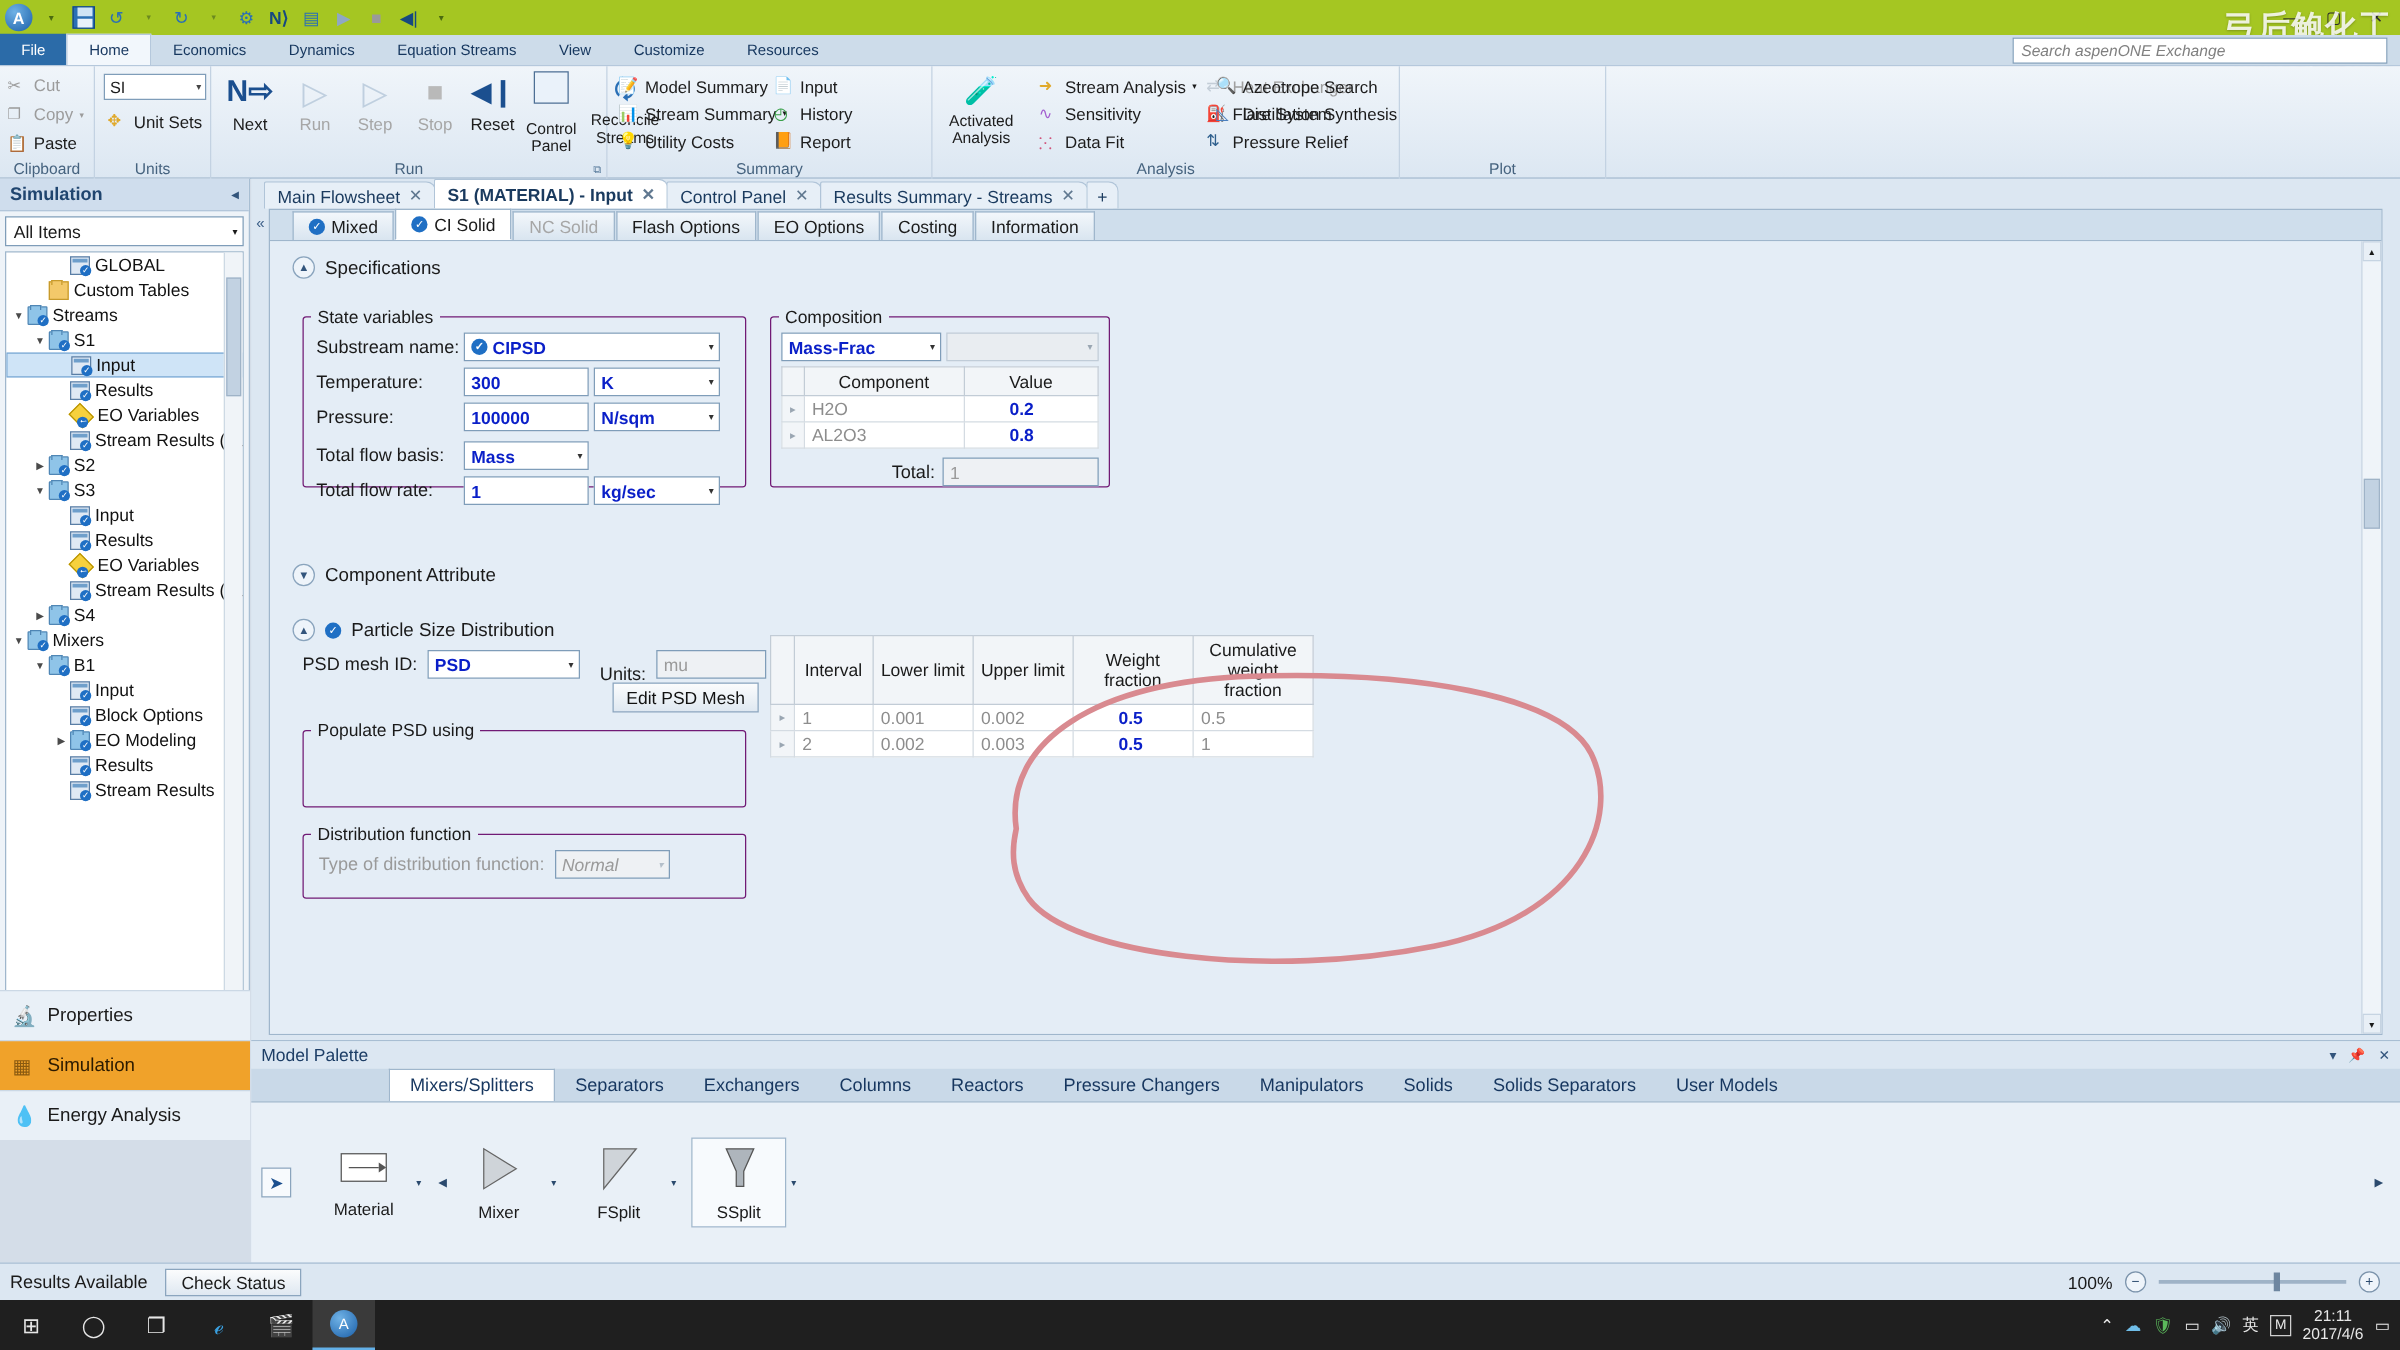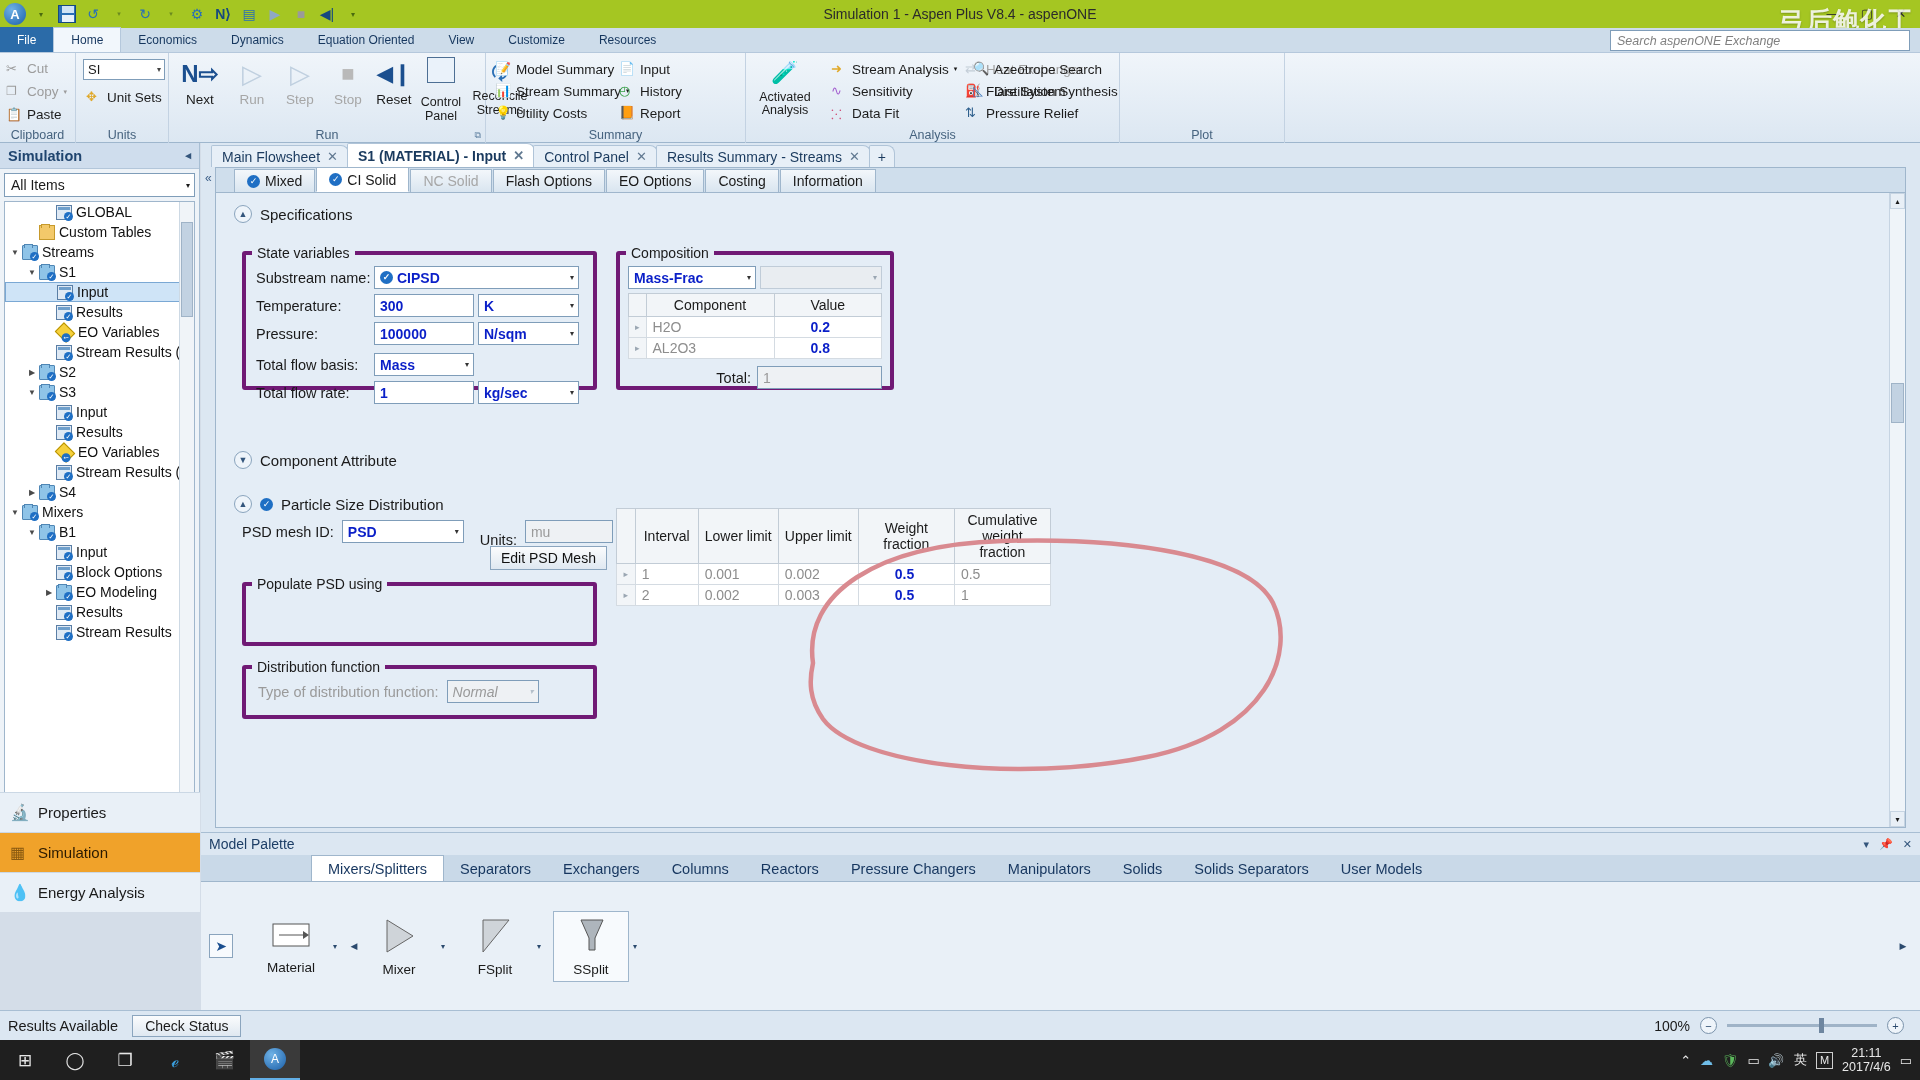--- a/index.html
+++ b/index.html
@@ -186,21 +186,21 @@
   .fv-arrow { height:16px; display:flex;align-items:center;justify-content:center;font-size:8px;
               border:1px solid #c6d4e2; background:#e8eff6;}
   .fv-thumb { position:absolute; left:1px; top:190px; width:13px; height:40px;
               background:#c2d2e2; border:1px solid #9fb3c7; }
 
   .section-head { display:flex; align-items:center; gap:8px; margin:12px 0 4px 18px; font-size:15px;}
   .circ-arrow { width:18px;height:18px;border-radius:50%;border:1px solid #8aa4bd;background:#eef4fa;
                 display:flex;align-items:center;justify-content:center;font-size:9px;color:#33557c;}
 
   fieldset.gb {
-    position:absolute; border:4px solid #701a75; border-radius:3px; margin:0; padding:0;
+    position:absolute; border:1px solid #701a75; border-radius:3px; margin:0; padding:0;
     background:transparent;
   }
   fieldset.gb > legend { font-size:14px; padding:0 5px; margin-left:6px; color:#1a1a1a; }
 
   .frow { display:flex; align-items:center; height:25px; margin-bottom:3px; }
   .flabel { font-size:14.5px; color:#1a1a1a; }
   .finput {
     height:23px; background:#fff; border:1px solid #7f9db9; font-size:14px;
     display:flex; align-items:center; padding:0 5px; color:#0a1fc8; font-weight:bold;
     position:relative;
@@ -308,39 +308,38 @@
       <div class="qat-ico" style="color:#2a6fb5;">↻</div>
       <div class="qat-ico" style="font-size:7px;color:#6b8a1f;">▾</div>
       <div class="qat-ico" style="color:#2a6fb5;">⚙</div>
       <div class="qat-ico" style="color:#16497f;font-weight:bold;">N⟩</div>
       <div class="qat-ico" style="color:#2a6fb5;">▤</div>
       <div class="qat-ico" style="color:#8fa8c4;">▶</div>
       <div class="qat-ico" style="color:#9a9a9a;">■</div>
       <div class="qat-ico" style="color:#16497f;">◀|</div>
       <div class="qat-ico" style="font-size:8px;color:#4b6b0f;">▾</div>
     </div>
-    <div class="title-text">Simulation 1 - Aspen Plus V8.4 - aspenONE</div>
     <div class="win-btns">
       <div class="win-btn">—</div>
       <div class="win-btn">▢</div>
       <div class="win-btn">✕</div>
     </div>
   </div>
 
   <div class="watermark">
     <span>弓后鲍化工</span>
     <span class="sub">Mahoupao.net</span>
   </div>
 
   <div class="ribbon-tabs">
     <div class="rtab file">File</div>
     <div class="rtab active">Home</div>
     <div class="rtab">Economics</div>
     <div class="rtab">Dynamics</div>
-    <div class="rtab">Equation Oriented</div>
+    <div class="rtab">Equation Streams</div>
     <div class="rtab">View</div>
     <div class="rtab">Customize</div>
     <div class="rtab">Resources</div>
     <div class="search-box">Search aspenONE Exchange</div>
   </div>
 
   <div class="ribbon">
 
     <div class="grp" style="left:0; width:76px;">
       <div style="padding:4px 0 0 6px;">

